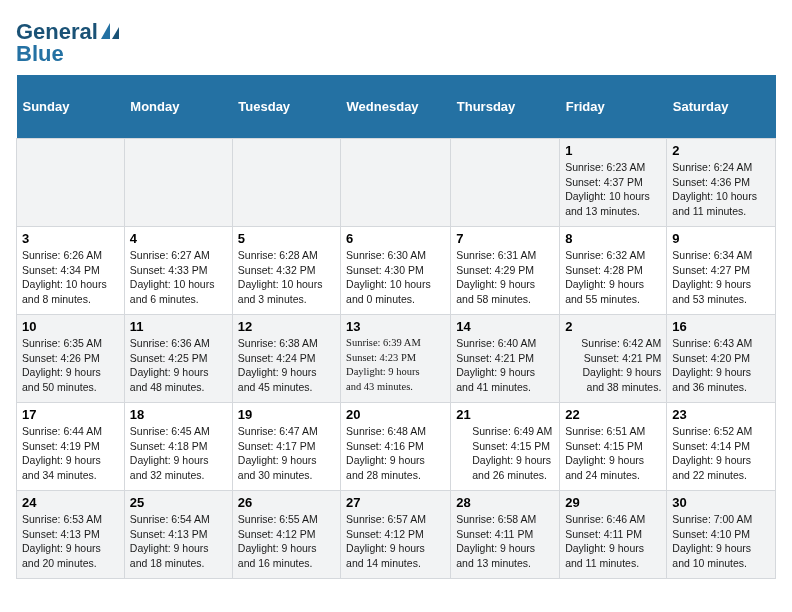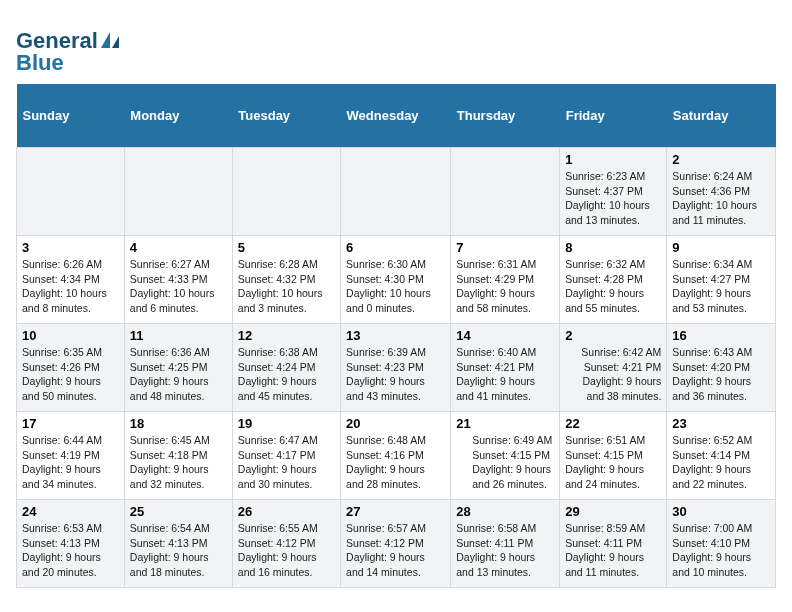--- a/index.html
+++ b/index.html
@@ -12,21 +12,21 @@
     }
     .header {
       display: flex;
       justify-content: space-between;
       align-items: flex-start;
       margin-bottom: 8px;
     }
     .logo {
       display: flex;
       align-items: center;
-      margin-top: 12px;
+      margin-top: 3px;
     }
     .title-section {
       text-align: right;
     }
     .month-title {
       font-size: 36px;
       font-weight: bold;
       color: #1a1a1a;
     }
     .location-title {
@@ -198,21 +198,21 @@
         </td>
         <td>
           <div class="day-num">12</div>
           <div class="day-info" style="white-space: pre-line;">Sunrise: 6:38 AM
 Sunset: 4:24 PM
 Daylight: 9 hours
 and 45 minutes.</div>
         </td>
         <td>
           <div class="day-num">13</div>
-          <div class="day-info" style="white-space: pre-line;">Sunrise: 6:39 AM
+          <div class="day-info" style="white-space: pre-line; font-family: Liberation Serif, serif;">Sunrise: 6:39 AM
 Sunset: 4:23 PM
 Daylight: 9 hours
 and 43 minutes.</div>
         </td>
         <td>
           <div class="day-num">14</div>
           <div class="day-info" style="white-space: pre-line;">Sunrise: 6:40 AM
 Sunset: 4:21 PM
 Daylight: 9 hours
 and 41 minutes.</div>
@@ -314,21 +314,21 @@
         </td>
         <td>
           <div class="day-num">28</div>
           <div class="day-info" style="white-space: pre-line;">Sunrise: 6:58 AM
 Sunset: 4:11 PM
 Daylight: 9 hours
 and 13 minutes.</div>
         </td>
         <td>
           <div class="day-num">29</div>
-          <div class="day-info" style="white-space: pre-line;">Sunrise: 8:59 AM
+          <div class="day-info" style="white-space: pre-line;">Sunrise: 6:46 AM
 Sunset: 4:11 PM
 Daylight: 9 hours
 and 11 minutes.</div>
         </td>
         <td>
           <div class="day-num">30</div>
           <div class="day-info" style="white-space: pre-line;">Sunrise: 7:00 AM
 Sunset: 4:10 PM
 Daylight: 9 hours
 and 10 minutes.</div>

